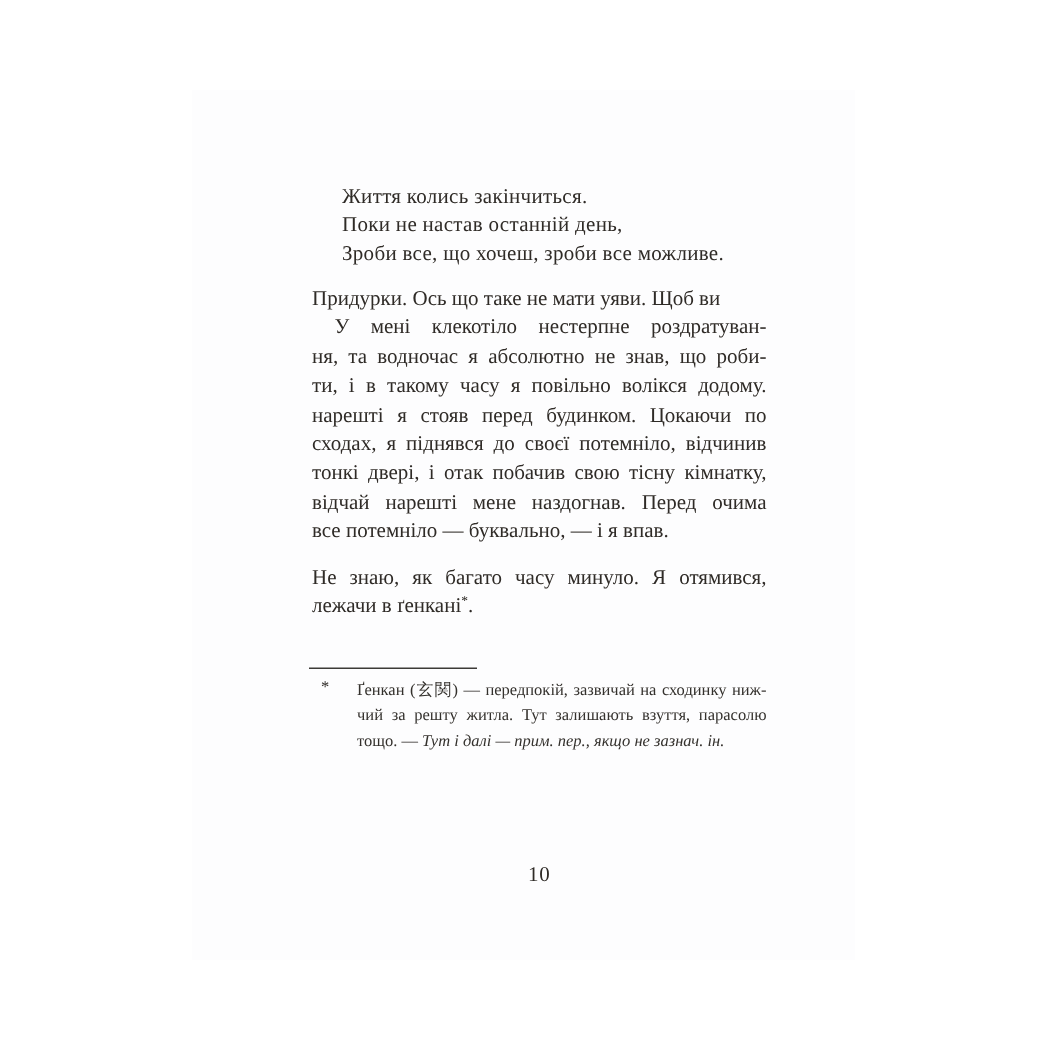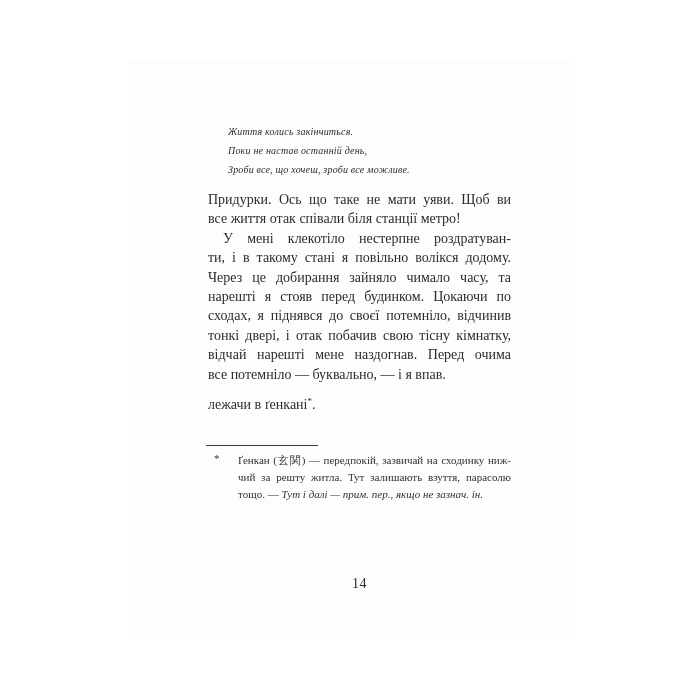--- a/index.html
+++ b/index.html
@@ -25,22 +25,21 @@
   }
   .page-text {
     position: absolute;
     left: 208px;
     top: 122px;
     width: 303px;
   }
   .epigraph {
     margin-left: 20px;
     margin-bottom: 11px;
-    font-style: italic;
-    font-size: 10px;
+    font-size: 14px;
     line-height: 19px;
     letter-spacing: 0.2px;
   }
   .paragraph {
     font-size: 14px;
     line-height: 19.4px;
   }
   .paragraph .line {
     text-align: justify;
     text-align-last: justify;
@@ -112,44 +111,44 @@
 <div class="page-text">
 
   <div class="epigraph">
       <div class="line"><span>Життя колись закінчиться.</span></div>
       <div class="line"><span>Поки не настав останній день,</span></div>
       <div class="line"><span>Зроби все, що хочеш, зроби все можливе.</span></div>
     </div>
 
   <div class="paragraph">
       <div class="line"><span>Придурки. Ось що таке не мати уяви. Щоб ви</span></div>
-      <div class="line"><span>все життя отак співали біля станції метро!</span></div>
     </div>
 
   <div class="paragraph indent-first">
       <div class="line"><span>У мені клекотіло нестерпне роздратуван-</span></div>
-      <div class="line"><span>ти, і в такому стані я повільно волікся додому.</span></div>
-      <div class="line"><span>Через це добирання зайняло чимало часу, та</span></div>
+      <div class="line"><span>ня, та водночас я абсолютно не знав, що роби-</span></div>
+      <div class="line"><span>ти, і в такому часу я повільно волікся додому.</span></div>
       <div class="line"><span>нарешті я стояв перед будинком. Цокаючи по</span></div>
       <div class="line"><span>сходах, я піднявся до своєї потемніло, відчинив</span></div>
       <div class="line"><span>тонкі двері, і отак побачив свою тісну кімнатку,</span></div>
       <div class="line"><span>відчай нарешті мене наздогнав. Перед очима</span></div>
       <div class="line"><span>все потемніло — буквально, — і я впав.</span></div>
     </div>
 
   <div class="paragraph para-gap">
+      <div class="line"><span>Не знаю, як багато часу минуло. Я отямився,</span></div>
       <div class="line"><span>лежачи в ґенкані</span><sup>*</sup><span>.</span></div>
     </div>
 
   <hr class="footnote-rule">
 
   <div class="footnote">
     <span class="footnote-marker">*</span>
     <div>
         <div class="line"><span>Ґенкан (玄関) — передпокій, зазвичай на сходинку ниж-</span></div>
         <div class="line"><span>чий за решту житла. Тут залишають взуття, парасолю</span></div>
         <div class="line"><span>тощо. — </span><span class="italic">Тут і далі — прим. пер., якщо не зазнач. ін.</span></div>
       </div>
   </div>
 
 </div>
 
-<div class="page-number">14</div>
+<div class="page-number">10</div>
 
 </body></html>

